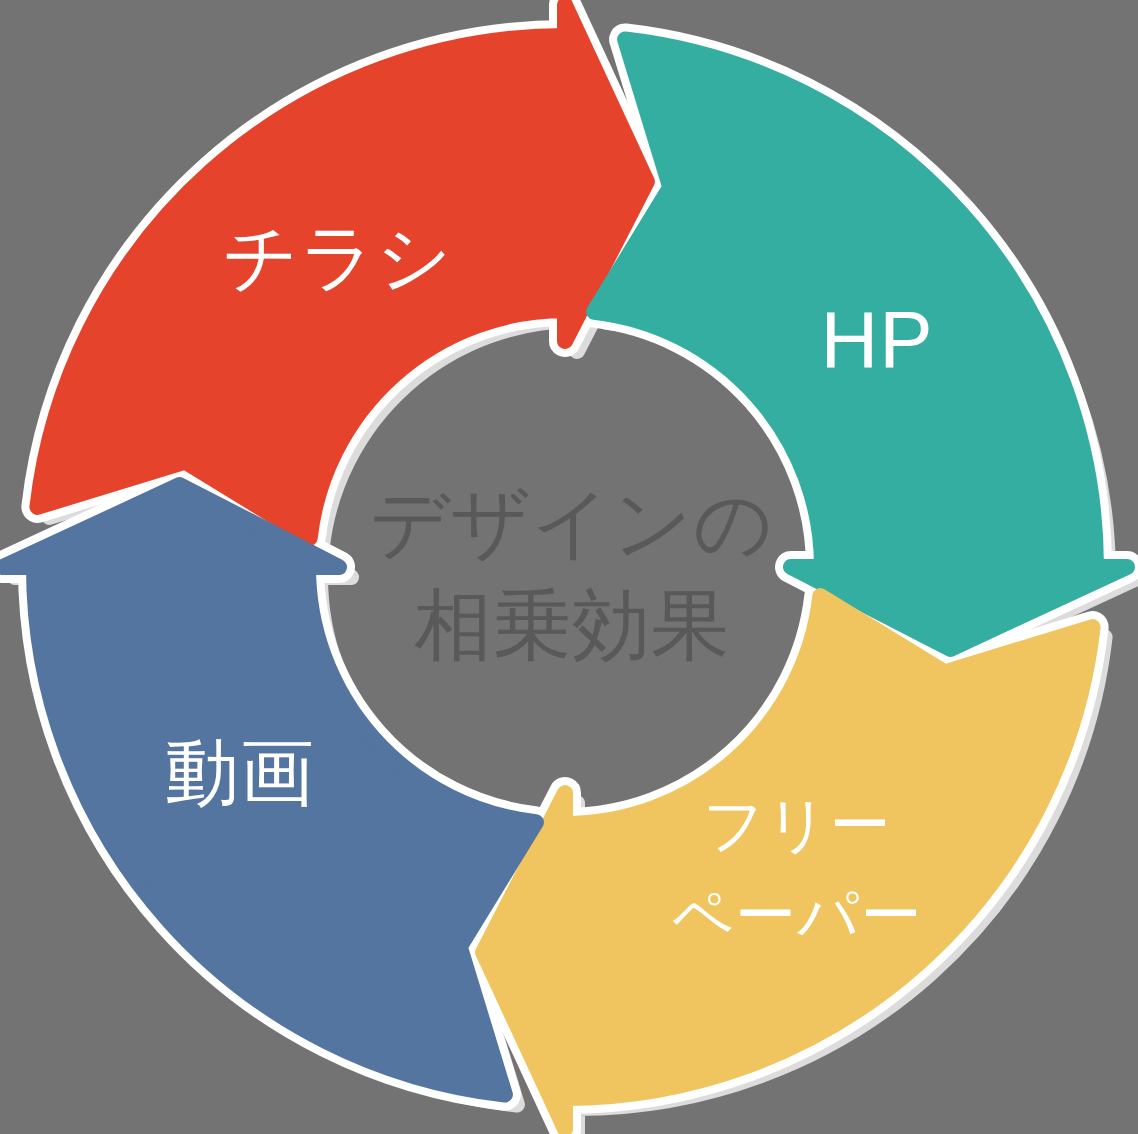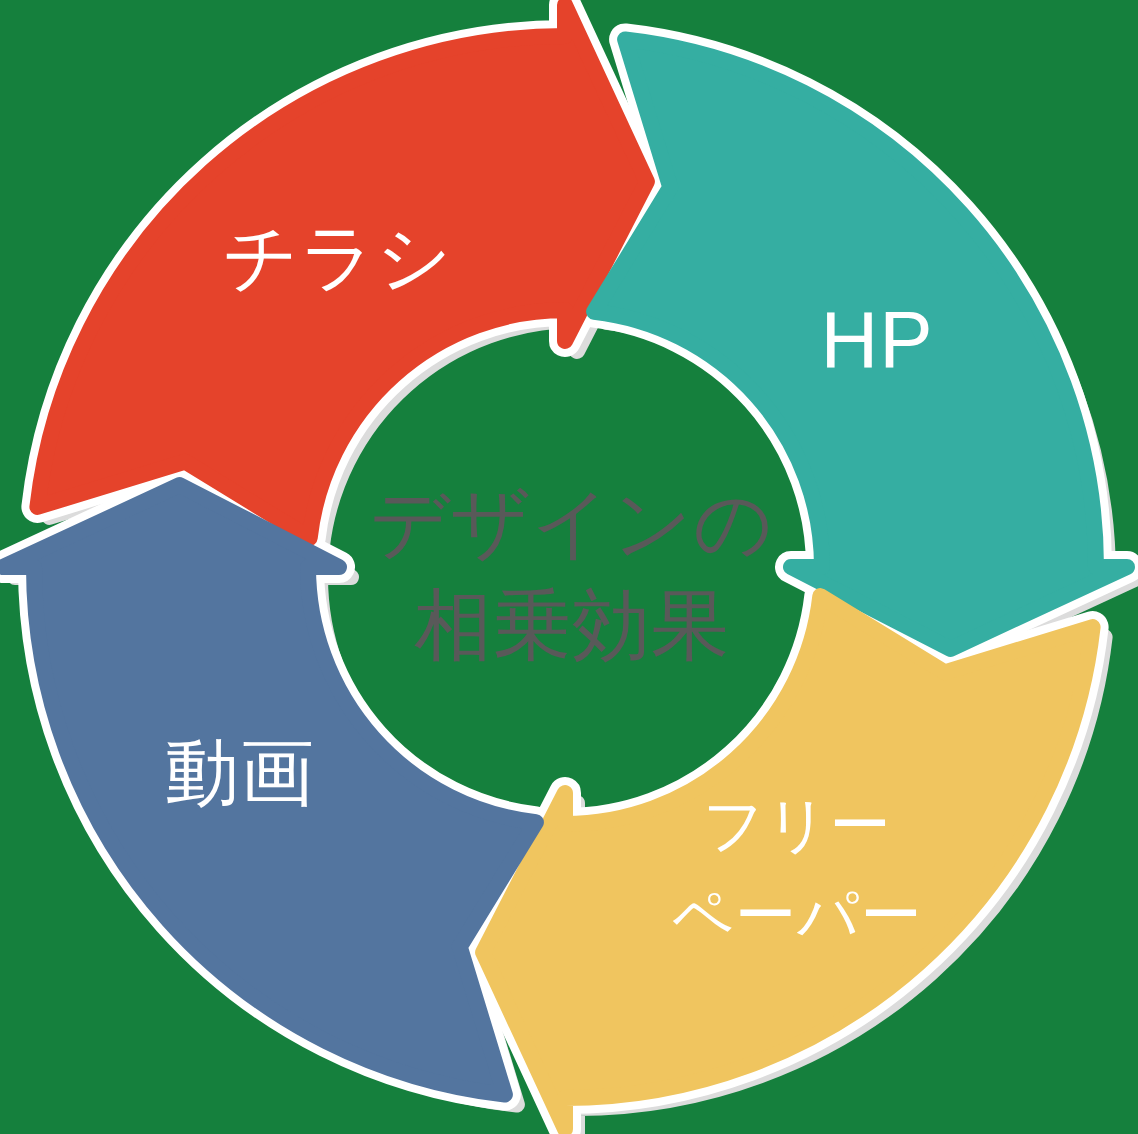--- a/index.html
+++ b/index.html
@@ -4,21 +4,21 @@
 <style>
   html, body {
     margin: 0;
     padding: 0;
     background: #ffffff;
   }
   .stage {
     position: relative;
     width: 1138px;
     height: 1134px;
-    background: #15803d;
+    background: #737373;
     overflow: hidden;
   }
   svg {
     display: block;
   }
   svg text {
     font-family: "Liberation Sans", "DejaVu Sans", sans-serif;
     letter-spacing: 1px;
   }
   svg text.seg-label {

